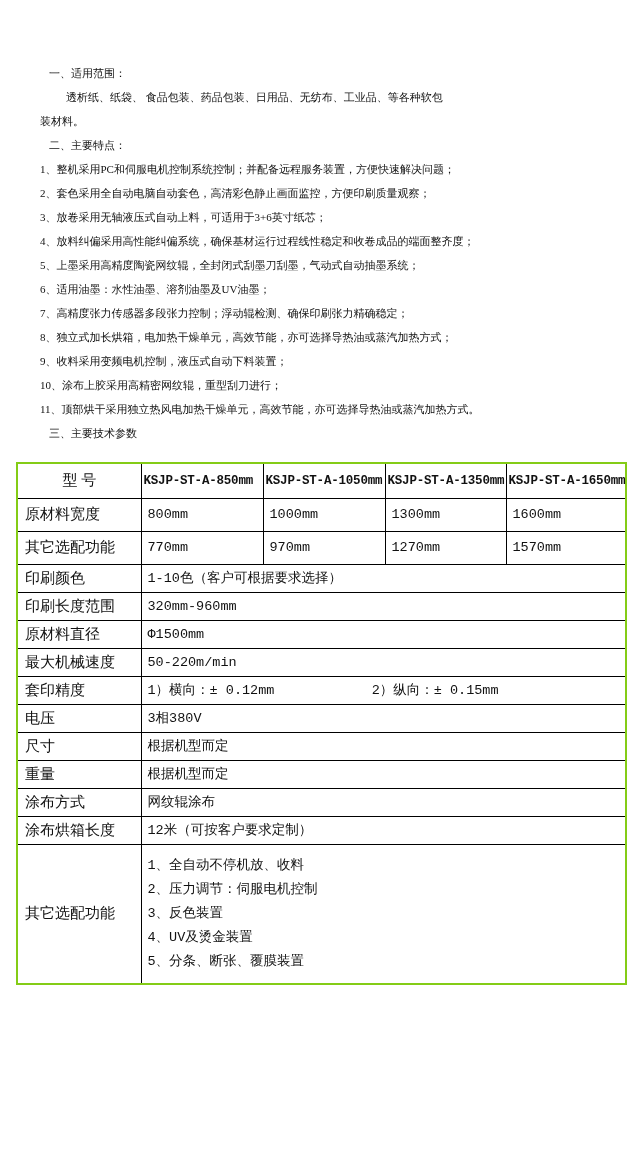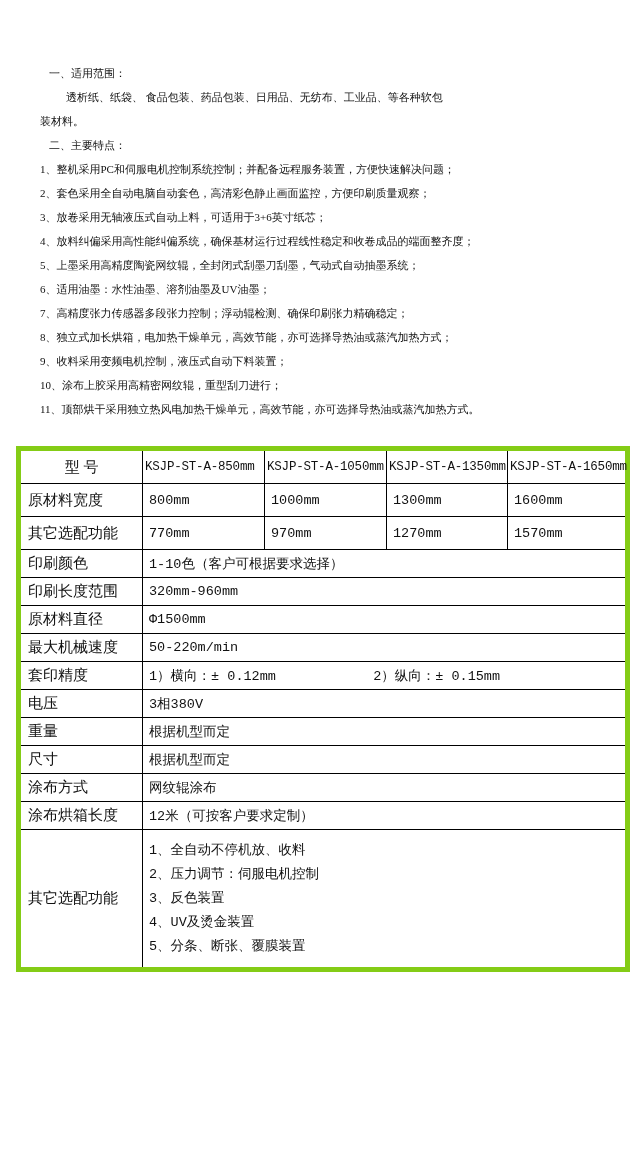--- a/index.html
+++ b/index.html
@@ -23,25 +23,25 @@
     line-height: 24px;
   }
   .doc-line { white-space: pre-wrap; }
   .heading { padding-left: 9px; }
   .para-first { text-indent: 26px; }
   .features { list-style: none; }
   .features .doc-line { white-space: nowrap; }
 
   table.specs {
     position: absolute;
-    top: 446px; left: 16px;
+    top: 462px; left: 16px;
     width: 609px;
     border-collapse: collapse;
     table-layout: fixed;
-    border: 5px solid #84cc16;
+    border: 2px solid #84cc16;
   }
   table.specs td {
     border: 1px solid #000;
     vertical-align: middle;
     overflow: visible;
   }
   td.label {
     font-size: 15px;
     padding-left: 7px;
     white-space: nowrap;
@@ -51,20 +51,21 @@
     font-family: "Liberation Mono", "DejaVu Sans Mono", monospace;
     font-size: 13.5px;
     padding-left: 6px;
     white-space: pre-wrap;
   }
   tr.r-header td.value {
     font-size: 12.5px;
     padding-left: 2px;
     white-space: nowrap;
     letter-spacing: -0.2px;
+    font-weight: bold;
   }
   tr.r-header { height: 35px; }
   tr.r-std { height: 33px; }
   tr.r-span { height: 28px; }
   tr.r-options { height: 140px; }
   td.options-cell { padding: 8px 0 8px 6px; }
   .option-line {
     font-family: "Liberation Mono", "DejaVu Sans Mono", monospace;
     font-size: 13.5px;
     line-height: 24px;
@@ -87,20 +88,21 @@
       <div class="doc-line">3、放卷采用无轴液压式自动上料，可适用于3+6英寸纸芯；</div>
       <div class="doc-line">4、放料纠偏采用高性能纠偏系统，确保基材运行过程线性稳定和收卷成品的端面整齐度；</div>
       <div class="doc-line">5、上墨采用高精度陶瓷网纹辊，全封闭式刮墨刀刮墨，气动式自动抽墨系统；</div>
       <div class="doc-line">6、适用油墨：水性油墨、溶剂油墨及UV油墨；</div>
       <div class="doc-line">7、高精度张力传感器多段张力控制；浮动辊检测、确保印刷张力精确稳定；</div>
       <div class="doc-line">8、独立式加长烘箱，电加热干燥单元，高效节能，亦可选择导热油或蒸汽加热方式；</div>
       <div class="doc-line">9、收料采用变频电机控制，液压式自动下料装置；</div>
       <div class="doc-line">10、涂布上胶采用高精密网纹辊，重型刮刀进行；</div>
       <div class="doc-line">11、顶部烘干采用独立热风电加热干燥单元，高效节能，亦可选择导热油或蒸汽加热方式。</div>
     </div>
+    <div class="doc-line heading">三、主要技术参数</div>
   </div>
 
   <table class="specs">
     <colgroup>
       <col style="width:124px">
       <col style="width:122px">
       <col style="width:122px">
       <col style="width:121px">
       <col style="width:120px">
     </colgroup>
@@ -145,25 +147,25 @@
       </tr>
       <tr class="r-span">
         <td class="label">套印精度</td>
         <td class="value" colspan="4">1）横向：± 0.12mm            2）纵向：± 0.15mm</td>
       </tr>
       <tr class="r-span">
         <td class="label">电压</td>
         <td class="value" colspan="4">3相380V</td>
       </tr>
       <tr class="r-span">
-        <td class="label">重量</td>
+        <td class="label">尺寸</td>
         <td class="value" colspan="4">根据机型而定</td>
       </tr>
       <tr class="r-span">
-        <td class="label">尺寸</td>
+        <td class="label">重量</td>
         <td class="value" colspan="4">根据机型而定</td>
       </tr>
       <tr class="r-span">
         <td class="label">涂布方式</td>
         <td class="value" colspan="4">网纹辊涂布</td>
       </tr>
       <tr class="r-span">
         <td class="label">涂布烘箱长度</td>
         <td class="value" colspan="4">12米（可按客户要求定制）</td>
       </tr>

